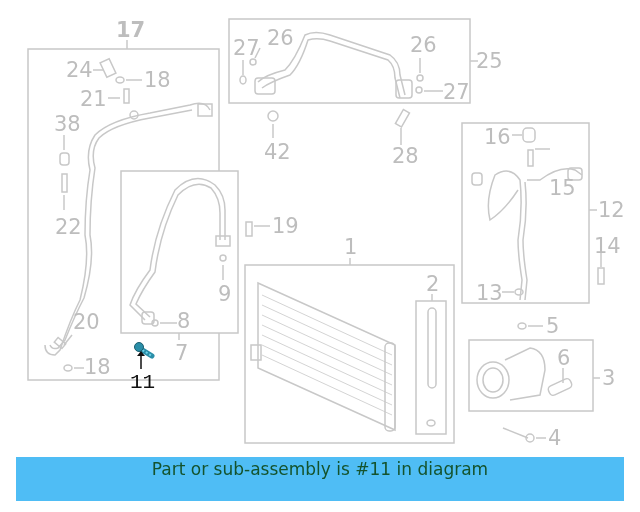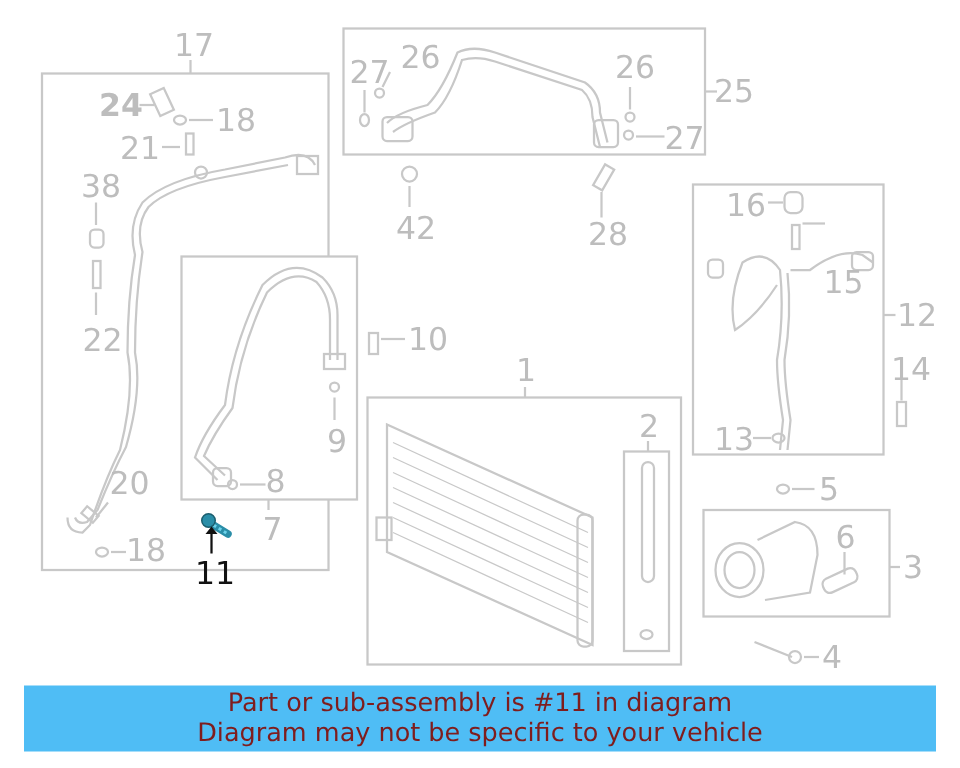--- a/index.html
+++ b/index.html
@@ -1,20 +1,20 @@
 <!DOCTYPE html>
 <html><head>
 <meta charset="utf-8">
 <style>
   html, body { margin:0; padding:0; background:#ffffff; }
   body { width:640px; height:512px; position:relative; overflow:hidden; font-family:"DejaVu Sans", sans-serif; }
   #diagram { position:absolute; left:0; top:0; width:640px; height:512px; }
   .lbl { position:absolute; font-family:"DejaVu Sans", sans-serif; font-size:21px; color:#bdbdbd; line-height:1; white-space:nowrap; }
-  .lbl.hl { color:#111111; }
-  .banner { position:absolute; left:16px; top:457px; width:608px; height:44px; background:#4fbdf5; text-align:center; color:#7f1d1d; font-size:17px; line-height:20px; padding-top:2px; box-sizing:border-box; }
+  .lbl.hl { color:#111111;font-family:Liberation Mono, monospace; }
+  .banner { position:absolute; left:16px; top:457px; width:608px; height:44px; background:#4fbdf5; text-align:center; color:#14532d; font-size:17px; line-height:20px; padding-top:2px; box-sizing:border-box; }
   .banner div { display:block; }
 </style>
 </head>
 <body>
 
 <svg id="diagram" viewBox="0 0 640 512" xmlns="http://www.w3.org/2000/svg">
   <g fill="none" stroke="#c8c8c8" stroke-width="1.5">
 
     <rect x="28" y="49" width="191" height="331"></rect>
     <rect x="229" y="19" width="241" height="84" fill="#fff"></rect>
@@ -134,40 +134,39 @@
 <div id="labels">
     <div class="lbl" style="left: 344px; top: 237px;">1</div>
     <div class="lbl" style="left: 426px; top: 274px;">2</div>
     <div class="lbl" style="left: 602px; top: 368px;">3</div>
     <div class="lbl" style="left: 548px; top: 428px;">4</div>
     <div class="lbl" style="left: 546px; top: 316px;">5</div>
     <div class="lbl" style="left: 557px; top: 348px;">6</div>
     <div class="lbl" style="left: 175px; top: 343px;">7</div>
     <div class="lbl" style="left: 177px; top: 311px;">8</div>
     <div class="lbl" style="left: 218px; top: 284px;">9</div>
-    <div class="lbl" style="left: 272px; top: 216px;">10</div>
+    <div class="lbl" style="left: 272px; top: 216px;">19</div>
     <div class="lbl hl" style="left: 130px; top: 372px;">11</div>
     <div class="lbl" style="left: 598px; top: 200px;">12</div>
     <div class="lbl" style="left: 476px; top: 283px; text-align: center;">13</div>
     <div class="lbl" style="left: 594px; top: 236px;">14</div>
     <div class="lbl" style="left: 549px; top: 139px; margin-top: 39px;">15</div>
     <div class="lbl" style="left: 484px; top: 127px;">16</div>
-    <div class="lbl" style="left: 116px; top: 20px;">17</div>
+    <div class="lbl" style="left: 116px; top: 20px; font-weight: bold;">17</div>
     <div class="lbl" style="left: 144px; top: 70px;">18</div>
     <div class="lbl" style="left: 84px; top: 357px;">18</div>
     <div class="lbl" style="left: 73px; top: 312px;">20</div>
     <div class="lbl" style="left: 80px; top: 89px;">21</div>
     <div class="lbl" style="left: 55px; top: 217px; text-align: center;">22</div>
     <div class="lbl" style="left: 54px; top: 114px;">38</div>
-    <div class="lbl" style="left: 66px; top: 60px; font-weight: bold;">24</div>
+    <div class="lbl" style="left: 66px; top: 60px;">24</div>
     <div class="lbl" style="left: 476px; top: 51px;">25</div>
     <div class="lbl" style="left: 267px; top: 28px;">26</div>
     <div class="lbl" style="left: 410px; top: 35px;">26</div>
     <div class="lbl" style="left: 233px; top: 38px;">27</div>
     <div class="lbl" style="left: 443px; top: 82px;">27</div>
     <div class="lbl" style="left: 392px; top: 146px;">28</div>
     <div class="lbl" style="left: 264px; top: 142px;">42</div>
   </div>
 
 <div class="banner">
   <div>Part or sub-assembly is #11 in diagram</div>
-  <div>Diagram may not be specific to your vehicle</div>
 </div>
 
 </body></html>

